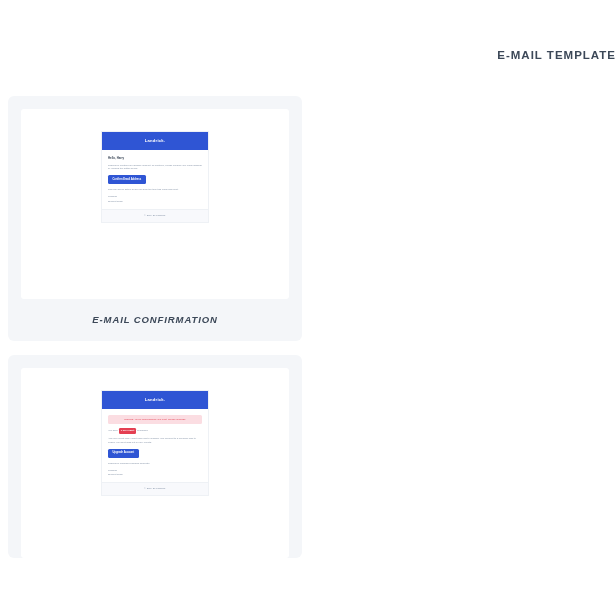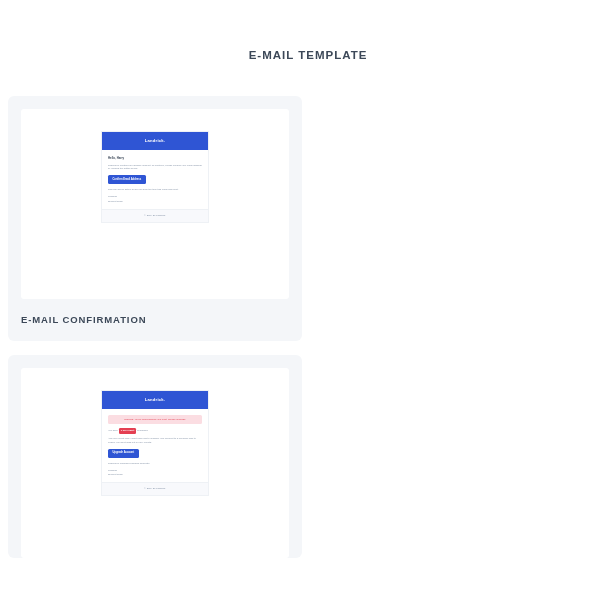--- a/index.html
+++ b/index.html
@@ -5,21 +5,21 @@
   * { box-sizing: border-box; margin: 0; padding: 0; }
   html, body {
     width: 616px; height: 613px;
     background: #ffffff;
     font-family: "Liberation Sans", sans-serif;
     overflow: hidden;
   }
   .page { width: 616px; height: 613px; position: relative; }
 
   .page-title {
-    text-align: center;
+    text-align: right;
     font-size: 11.5px;
     font-weight: 700;
     letter-spacing: 1.0px;
     color: #3c4858;
     padding-top: 49px;
   }
 
   .grid {
     margin-top: 35px;
     padding: 0 8px;
@@ -40,25 +40,27 @@
     background: #ffffff;
     border-radius: 3px;
     height: 190px;
     display: flex;
     align-items: flex-start;
     justify-content: center;
     padding-top: 22px;
     overflow: hidden;
   }
   .card-caption {
+    text-align: center;
     font-size: 9.5px;
     font-weight: 700;
     letter-spacing: 0.9px;
     color: #3c4858;
     padding: 15px 0 16px 0;
+    font-style: italic;
   }
 
   
   .mail {
     width: 108px;
     background: #ffffff;
     border: 1px solid #eef1f5;
     font-size: 2.4px;
     line-height: 1.55;
     color: #8492a6;

